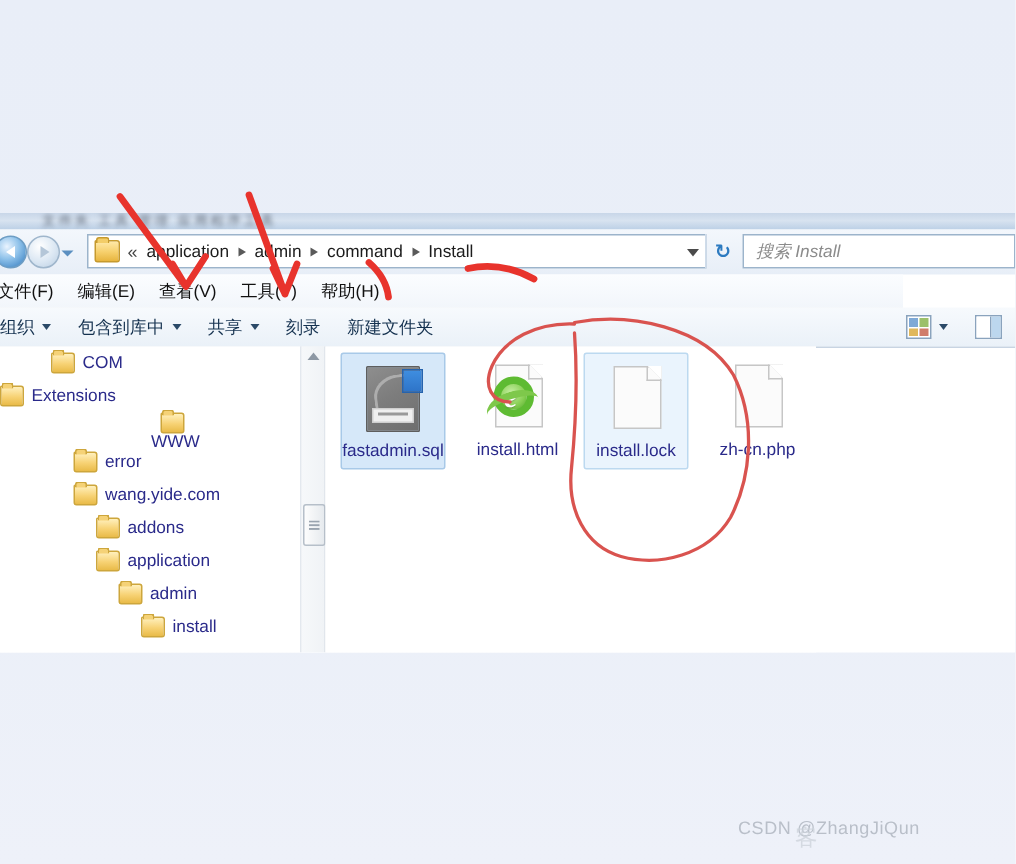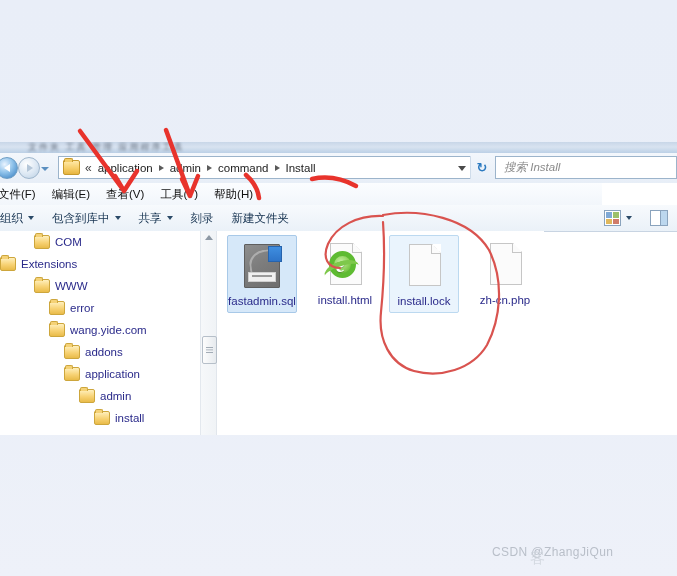--- a/index.html
+++ b/index.html
@@ -393,21 +393,21 @@
 
       <div class="navpane" id="navpane">
           <div class="treeitem" style="padding-left: 34px;">
             <span class="tfolder"></span>
             <span>COM</span>
           </div>
           <div class="treeitem" style="">
             <span class="tfolder"></span>
             <span>Extensions</span>
           </div>
-          <div class="treeitem" style="padding-left: 34px;">
+          <div class="treeitem" style="padding-left: 34px; flex-direction: column;">
             <span class="tfolder"></span>
             <span>WWW</span>
           </div>
           <div class="treeitem" style="padding-left: 49px;">
             <span class="tfolder"></span>
             <span>error</span>
           </div>
           <div class="treeitem" style="padding-left: 49px;">
             <span class="tfolder"></span>
             <span>wang.yide.com</span>

